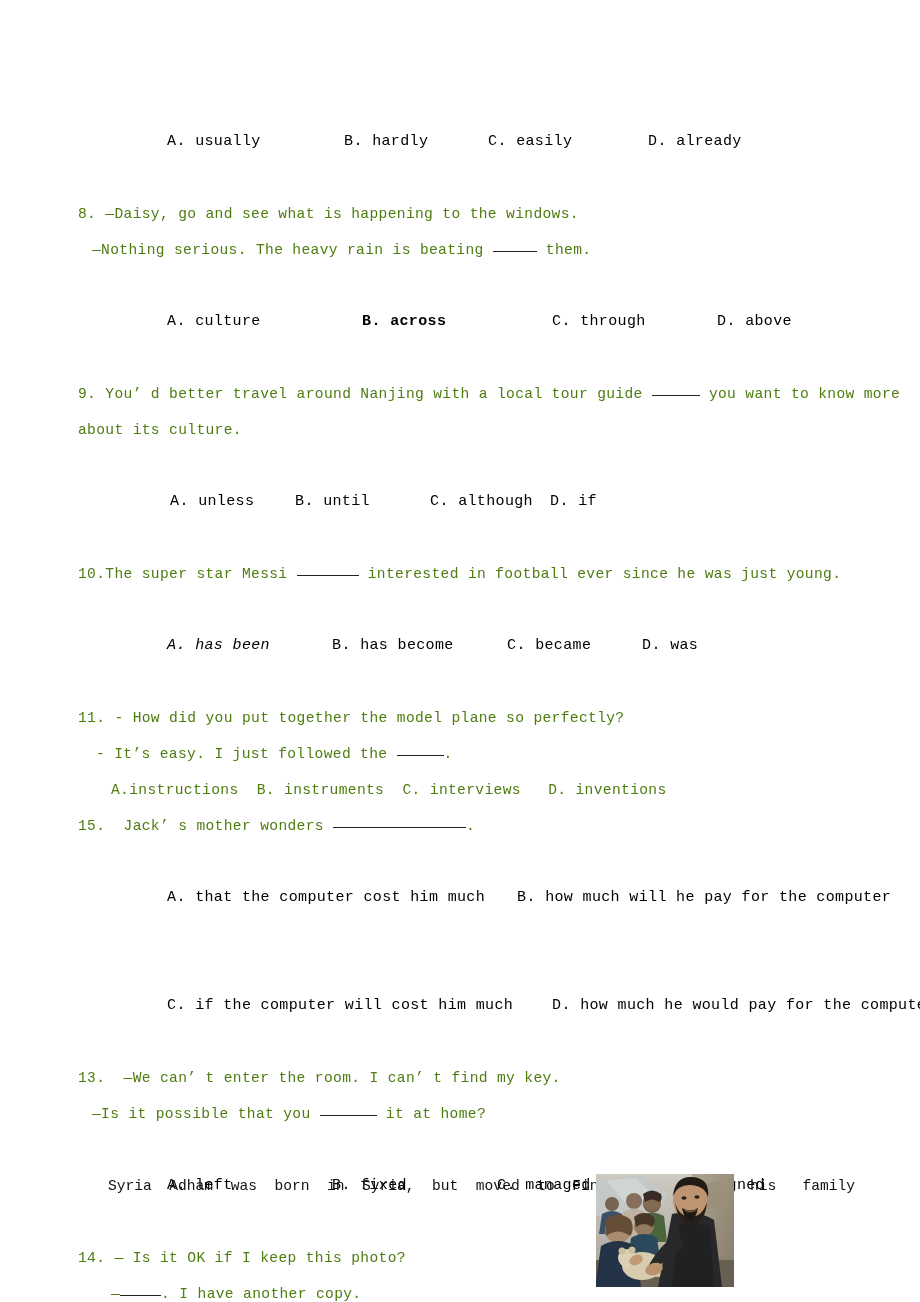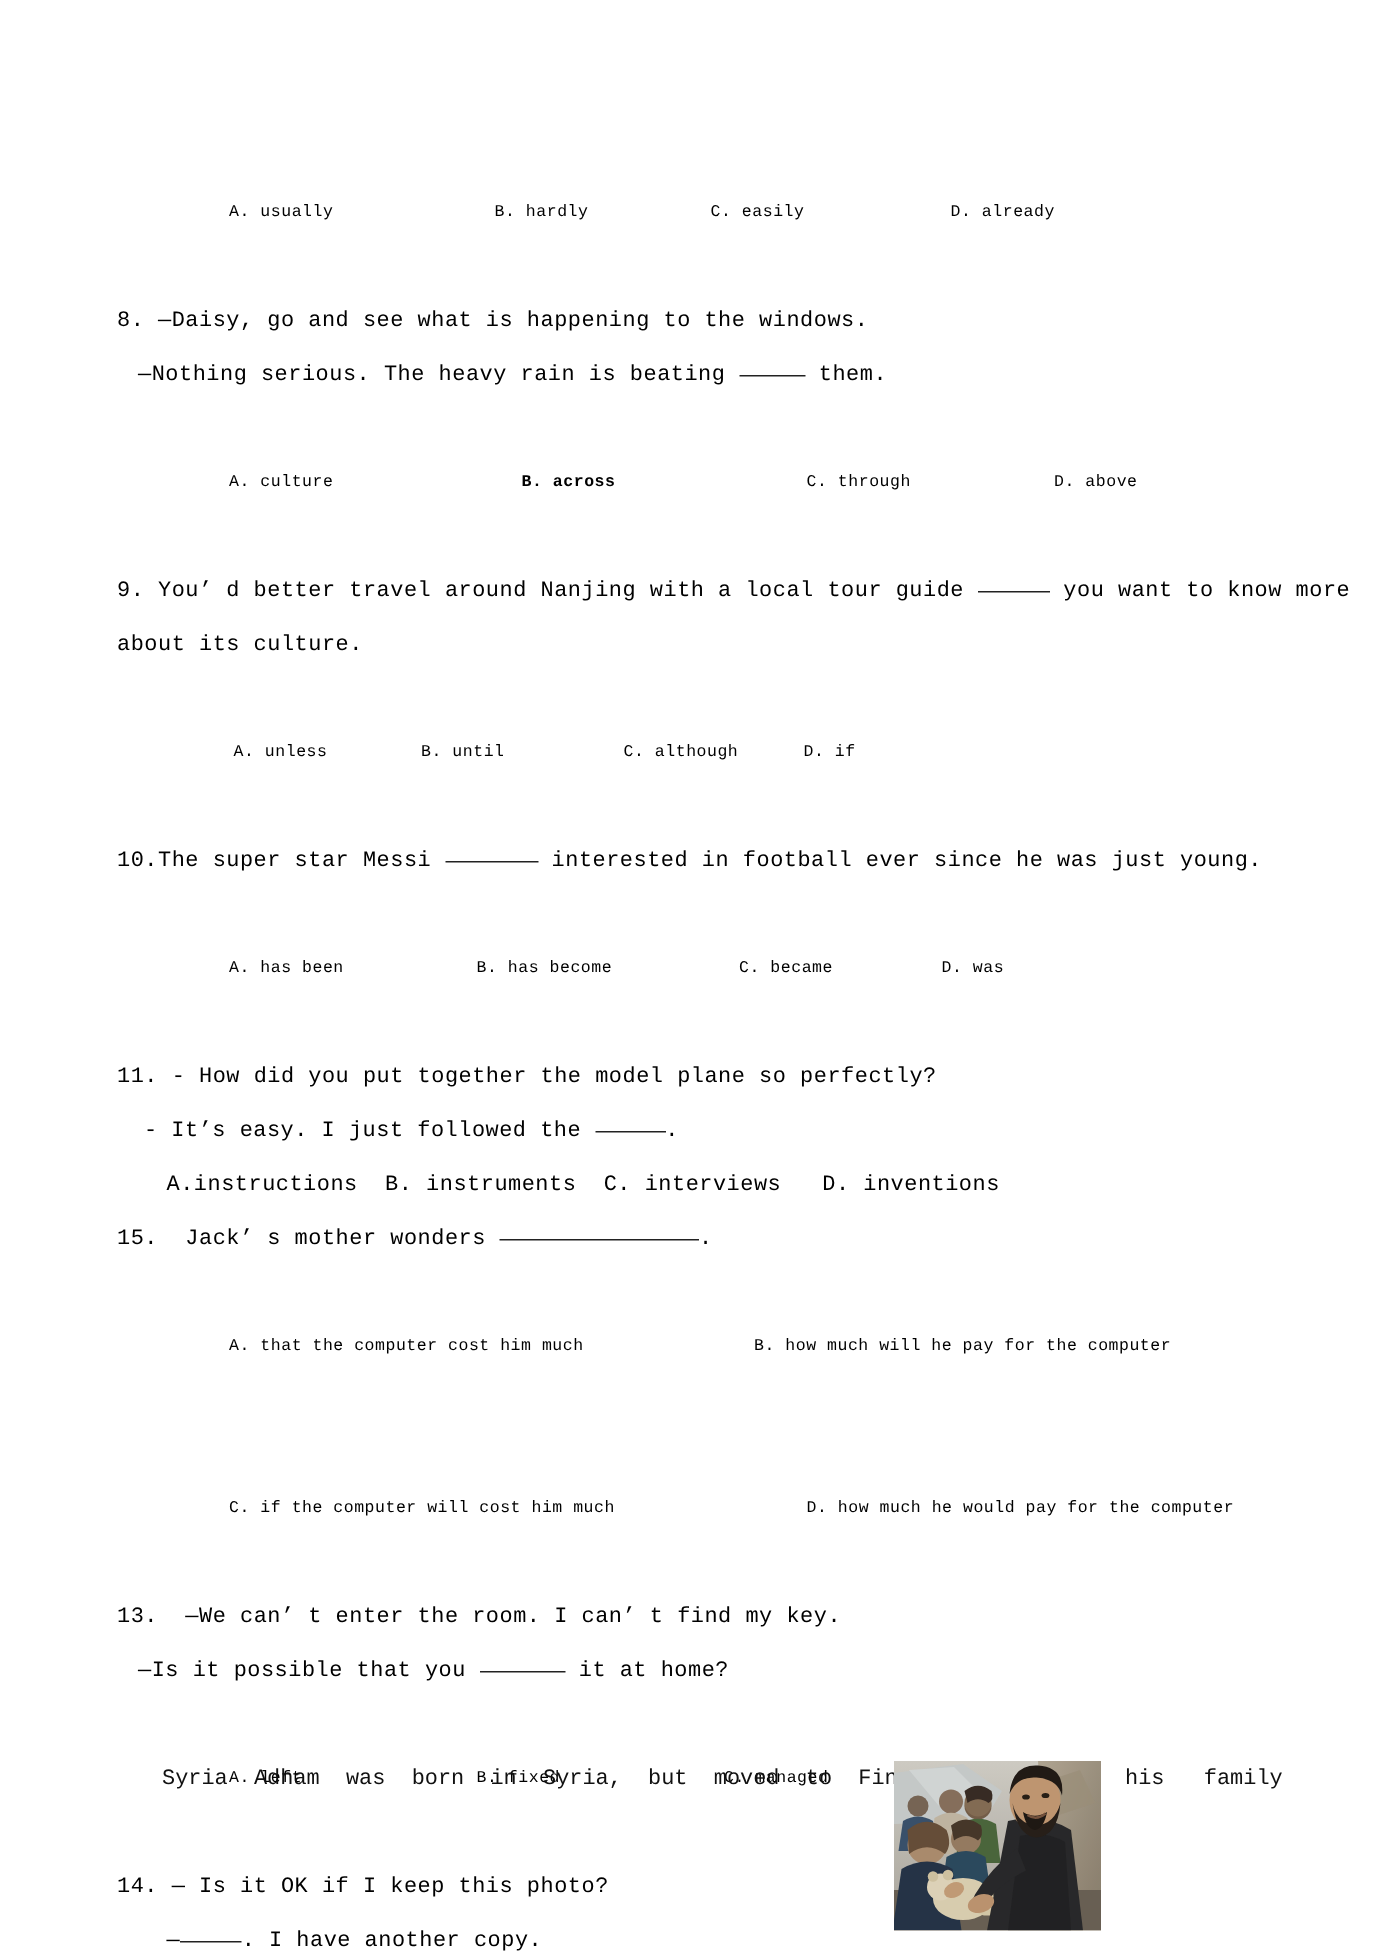--- a/index.html
+++ b/index.html
@@ -31,33 +31,33 @@
     width: 765px;
   }
 
   
   .ln {
     font-family: "Liberation Mono", "DejaVu Sans Mono", monospace;
     font-size: 14.6px;
     line-height: 36px;
     letter-spacing: 0.35px;
     white-space: pre;
-    color: #000000;
+    color: #4d7c0f;
   }
 
   
   .i0  { padding-left: 0; }
   .i1  { padding-left: 14px; }
   .i2  { padding-left: 33px; }
 
   
   .optrow {
     display: block;
     white-space: pre;
-    font-size: 11px;
+    font-size: 15px;
     line-height: 36px;
     letter-spacing: 0.35px;
   }
   .opt {
     display: inline-block;
     white-space: pre;
   }
 
   
   .blank {
@@ -116,21 +116,21 @@
     </div>
 
     <div class="ln i0"><span>9.</span> <span>You’ d better travel around Nanjing with a local tour guide</span> <span class="blank b2"></span> <span>you want to know more</span></div>
     <div class="ln i0">about its culture.</div>
     <div class="optrow">
       <span class="opt" style="width:125px;padding-left:36px;">A. unless</span><span class="opt" style="width:135px;">B. until</span><span class="opt" style="width:120px;">C. although</span><span class="opt">D. if</span>
     </div>
 
     <div class="ln i0"><span>10.</span><span>The super star Messi</span> <span class="blank b3"></span> <span>interested in football ever since he was just young.</span></div>
     <div class="optrow">
-      <span class="opt" style="width:165px;padding-left:33px;">A. has been</span><span class="opt" style="width:175px;">B. has become</span><span class="opt" style="width:135px;">C. became</span><span class="opt">D. was</span>
+      <span class="opt" style="width:165px;padding-left:33px;font-style:italic;">A. has been</span><span class="opt" style="width:175px;">B. has become</span><span class="opt" style="width:135px;">C. became</span><span class="opt">D. was</span>
     </div>
 
     <div class="ln i0"><span>11.</span> <span>- How did you put together the model plane so perfectly?</span></div>
     <div class="ln" style="padding-left:18px;"><span>- It’s easy. I just followed the</span> <span class="blank b4"></span><span>.</span></div>
     <div class="ln i2">A.instructions  B. instruments  C. interviews   D. inventions</div>
 
     <div class="ln i0"><span>15.</span>  <span>Jack’ s mother wonders</span> <span class="blank b5"></span><span>.</span></div>
     <div class="optrow">
       <span class="opt" style="width:350px;padding-left:33px;">A. that the computer cost him much</span><span class="opt">B. how much will he pay for the computer</span>
     </div>

